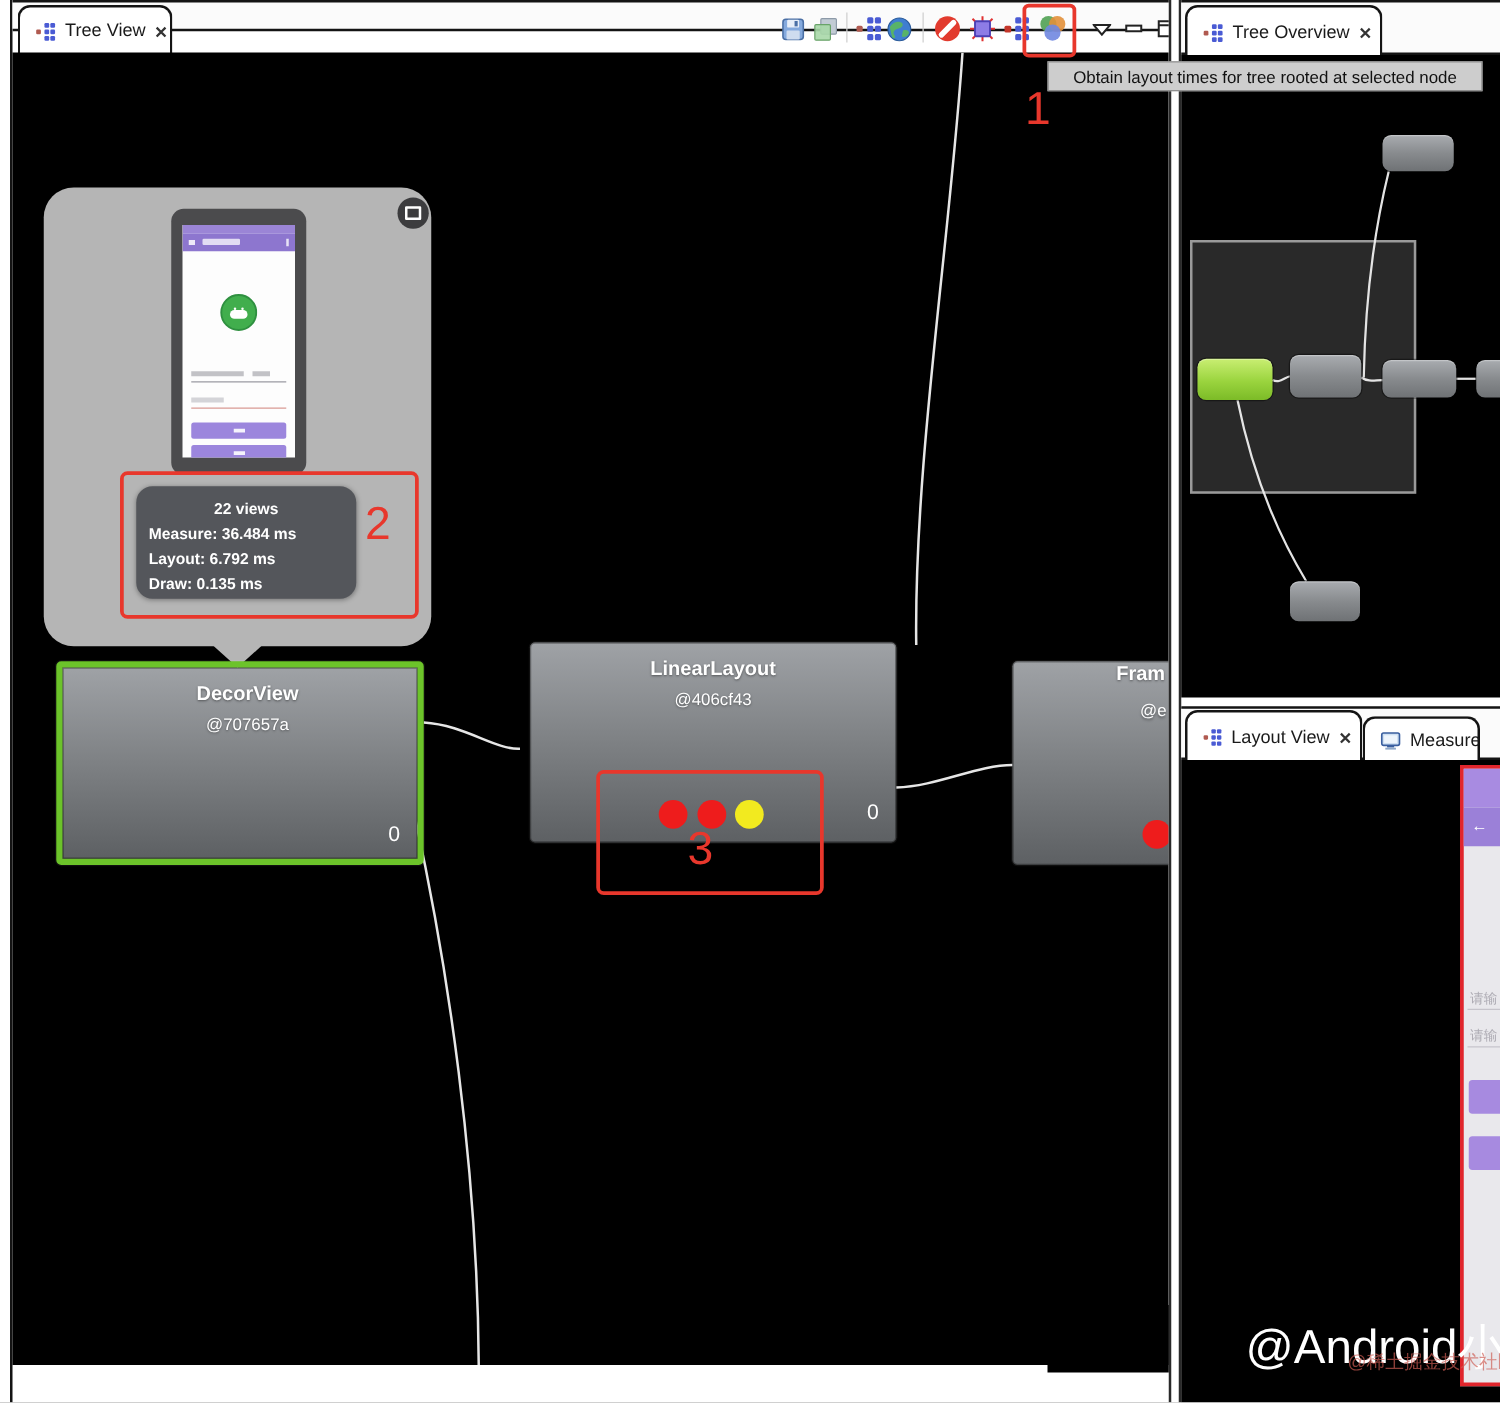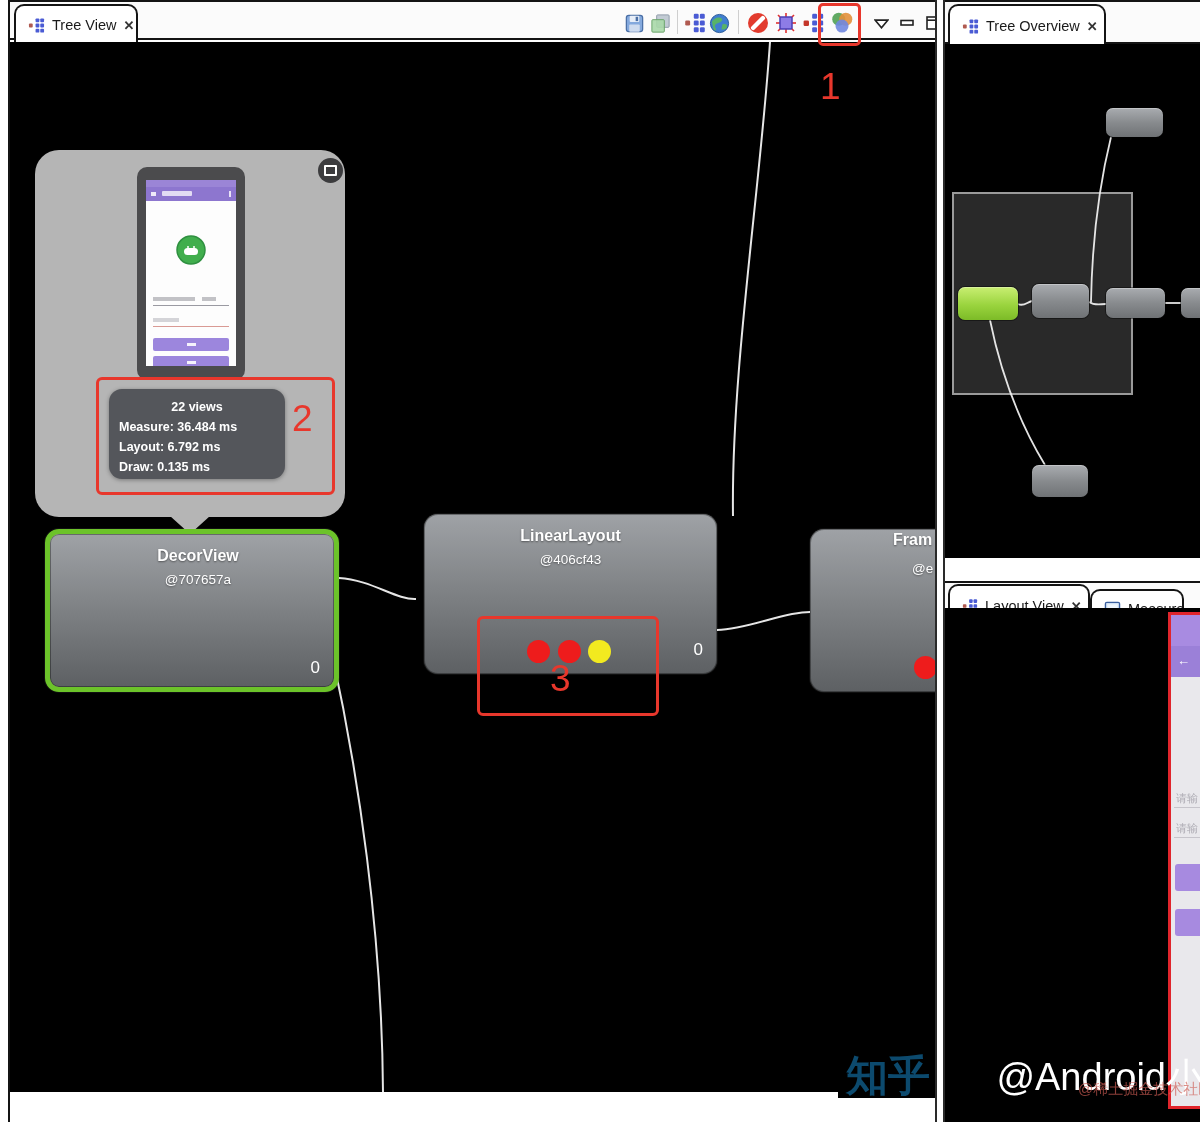--- a/index.html
+++ b/index.html
@@ -9,51 +9,51 @@
   .tabbar{position:absolute;background:#fbfbfb;border-top:2px solid #141414;border-bottom:2px solid #141414;box-sizing:border-box;}
   .tab{position:absolute;background:#fff;border:2px solid #141414;border-bottom:none;border-radius:10px 10px 0 0;
        display:flex;align-items:center;gap:7px;padding:0 12px;box-sizing:border-box;}
   .tab .lbl{font-size:14.5px;color:#1a1a1a;white-space:nowrap;}
   .tab .x{font-size:13px;color:#333;font-weight:bold;line-height:1;}
   .canvas{position:absolute;background:#000;overflow:hidden;}
   
   .tbtn{position:absolute;top:7px;width:26px;height:28px;display:flex;align-items:center;justify-content:center;}
   .vsep{position:absolute;top:8px;width:1px;height:24px;background:#cfcfcf;}
   
-  .node{position:absolute;border-radius:14px;background:linear-gradient(180deg,#9fa2a6 0%,#7f8285 48%,#5d6063 100%);
+  .node{position:absolute;border-radius:4px;background:linear-gradient(180deg,#9fa2a6 0%,#7f8285 48%,#5d6063 100%);
         box-shadow:inset 0 0 0 1px rgba(0,0,0,.35), 0 0 0 1px rgba(255,255,255,.06);color:#fff;text-align:center;box-sizing:border-box;}
   .node.selected{border:5px solid #6cc32a;padding-left:12px;}
   .node .title{font-weight:bold;font-size:16px;margin-top:13px;text-shadow:0 1px 2px rgba(0,0,0,.45);}
   .node .addr{font-size:13.5px;margin-top:7px;text-shadow:0 1px 2px rgba(0,0,0,.4);}
   .node .count{position:absolute;right:14px;bottom:9px;font-size:17px;}
   .dot{position:absolute;width:23px;height:23px;border-radius:50%;}
   
   .redbox{position:absolute;border:3px solid #e8372c;border-radius:6px;z-index:40;}
   .rednum{position:absolute;color:#e8372c;font-size:37px;font-weight:500;z-index:40;line-height:1;}
   
   .tooltip{position:absolute;left:838px;top:49px;width:348px;height:24px;background:#cdcdcd;border:1px solid #8f8f8f;
            font-size:13.5px;color:#111;display:flex;align-items:center;justify-content:center;z-index:55;box-sizing:border-box;white-space:nowrap;}
   .stats{position:absolute;background:#54565b;border-radius:13px;color:#fff;font-size:12.5px;font-weight:bold;
          padding:8px 10px 6px 10px;box-sizing:border-box;line-height:20px;box-shadow:0 1px 4px rgba(0,0,0,.35);}
   .mini-node{position:absolute;border-radius:7px;background:linear-gradient(180deg,#a9acb0 0%,#888b8e 50%,#6f7275 100%);
              box-shadow:inset 0 1px 0 rgba(255,255,255,.3), 0 0 0 1px rgba(0,0,0,.4);}
   .mini-node.green{background:linear-gradient(180deg,#c9ee72 0%,#9ad43e 55%,#7cbb27 100%);}
-  .wm-brand{font-weight:bold;font-size:42px;color:#0c4a6e;margin-top:34px;}
+  .wm-brand{font-weight:bold;font-size:42px;color:#000000;margin-top:34px;}
   .wm-handle{font-size:38px;color:#fff;}
   .wm-sub{font-size:15px;color:rgba(205,92,82,.68);}
   svg{display:block;}
 </style>
 </head>
 <body>
 
 <div id="stage">
 
   <div class="abs" style="left:8px;top:0;width:927px;height:1122px;border-left:2px solid #141414;box-sizing:border-box;">
 
-    <div class="tabbar" style="left:0;top:0;width:927px;height:40px;">
+    <div class="tabbar" style="left:0;top:0;width:927px;height:25px;">
       <div class="tab" style="left:4px;top:2px;width:124px;height:40px;">
         <span>
           <svg width="17" height="17" viewBox="0 0 18 18">
             <rect x="1" y="7" width="4" height="4" rx="1" fill="#b05a50"></rect>
             <rect x="8" y="1.5" width="4" height="4" rx="1" fill="#4a5bd4"></rect>
               <rect x="13" y="1.5" width="4" height="4" rx="1" fill="#4a5bd4"></rect>
             <rect x="8" y="7" width="4" height="4" rx="1" fill="#4a5bd4"></rect>
               <rect x="13" y="7" width="4" height="4" rx="1" fill="#4a5bd4"></rect>
             <rect x="8" y="12.5" width="4" height="4" rx="1" fill="#4a5bd4"></rect>
               <rect x="13" y="12.5" width="4" height="4" rx="1" fill="#4a5bd4"></rect>
@@ -273,21 +273,21 @@
       <div class="mini-node" style="left:161px;top:64px;width:57px;height:29px;"></div>
       <div class="mini-node green" style="left:13px;top:243px;width:60px;height:33px;"></div>
       <div class="mini-node" style="left:87px;top:240px;width:57px;height:34px;"></div>
       <div class="mini-node" style="left:161px;top:244px;width:59px;height:30px;"></div>
       <div class="mini-node" style="left:236px;top:244px;width:45px;height:30px;"></div>
       <div class="mini-node" style="left:87px;top:421px;width:56px;height:32px;"></div>
     </div>
   </div>
 
   <div class="abs" style="left:945px;top:565px;width:255px;height:557px;">
-    <div class="tabbar" style="left:0;top:16px;width:255px;height:43px;">
+    <div class="tabbar" style="left:0;top:0;width:255px;height:43px;">
       <div class="tab" style="left:3px;top:1px;width:142px;height:42px;">
         <span>
           <svg width="16" height="16" viewBox="0 0 18 18">
             <rect x="1" y="7" width="4" height="4" rx="1" fill="#b05a50"></rect>
             <rect x="8" y="1.5" width="4" height="4" rx="1" fill="#4a5bd4"></rect>
               <rect x="13" y="1.5" width="4" height="4" rx="1" fill="#4a5bd4"></rect>
             <rect x="8" y="7" width="4" height="4" rx="1" fill="#4a5bd4"></rect>
               <rect x="13" y="7" width="4" height="4" rx="1" fill="#4a5bd4"></rect>
             <rect x="8" y="12.5" width="4" height="4" rx="1" fill="#4a5bd4"></rect>
               <rect x="13" y="12.5" width="4" height="4" rx="1" fill="#4a5bd4"></rect>
@@ -318,20 +318,21 @@
         <div class="abs" style="left:5px;top:176px;font-size:11px;color:#aeacb4;">请输</div>
         <div class="abs" style="left:3px;top:192px;width:38px;height:1px;background:#c6c4cb;"></div>
         <div class="abs" style="left:5px;top:206px;font-size:11px;color:#aeacb4;">请输</div>
         <div class="abs" style="left:3px;top:222px;width:38px;height:1px;background:#c6c4cb;"></div>
         <div class="abs" style="left:4px;top:249px;width:36px;height:27px;background:#a78ae0;border-radius:3px;"></div>
         <div class="abs" style="left:4px;top:294px;width:36px;height:27px;background:#a78ae0;border-radius:3px;"></div>
       </div>
     </div>
   </div>
 
+  <div class="tooltip">Obtain layout times for tree rooted at selected node</div>
   <div class="rednum" style="left:820px;top:68px;">1</div>
 
   <div class="abs" style="left:838px;top:1044px;width:97px;height:54px;background:#000;z-index:58;"></div>
   <div class="abs" style="left:846px;top:1048px;z-index:60;white-space:nowrap;">
     <span class="wm-brand">知乎</span>
     <span class="wm-handle" style="margin-left:62px;">@Android小瓜</span>
   </div>
   <div class="abs wm-sub" style="left:1078px;top:1080px;z-index:60;white-space:nowrap;">@稀土掘金技术社区</div>
 
 </div>

